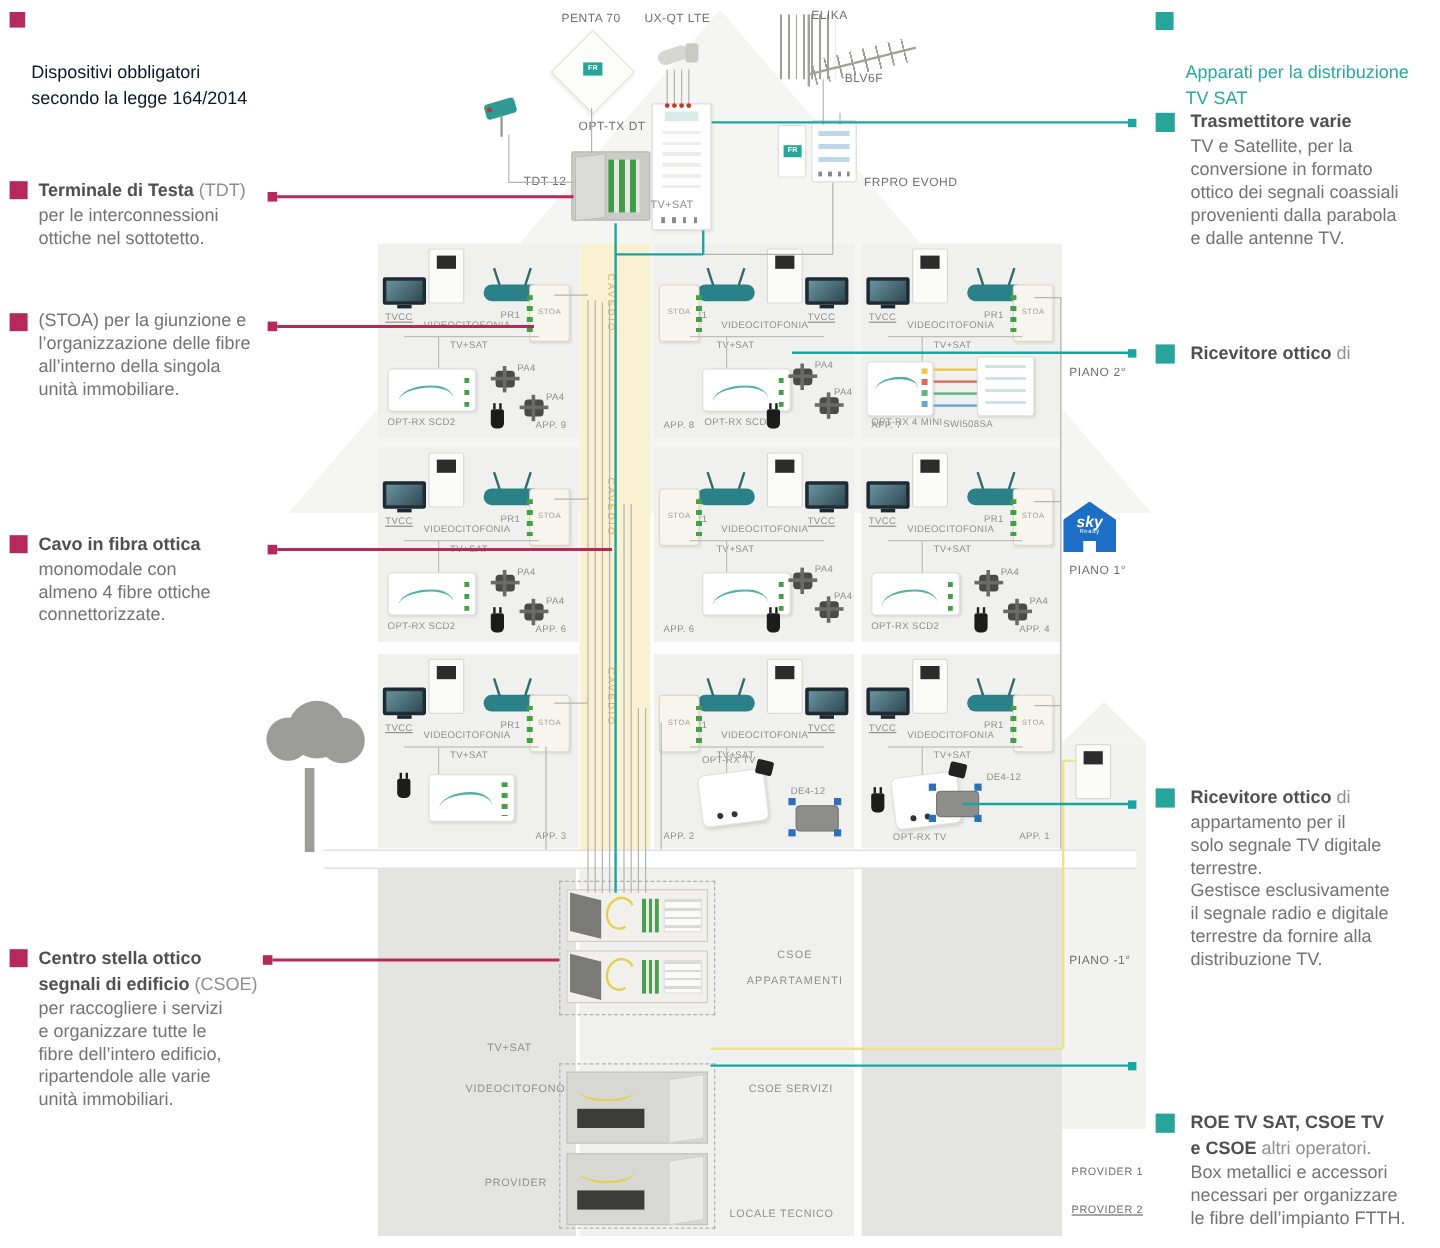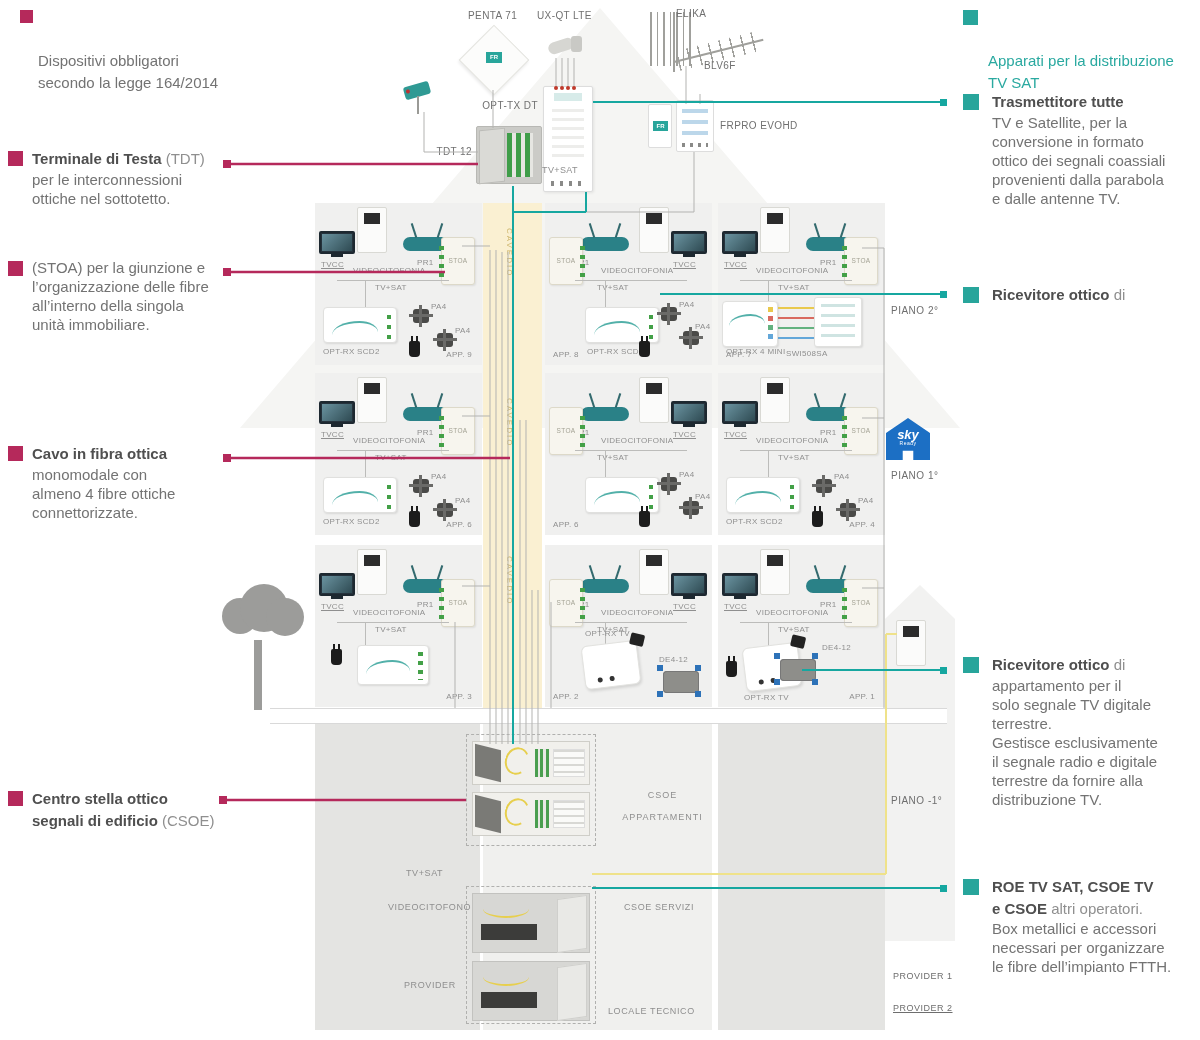--- a/index.html
+++ b/index.html
@@ -19,21 +19,21 @@
   .bcol.dark{background:#e4e4e2;}
   .bcol.light{background:#f0f0ee;}
 
   
   .tree i{position:absolute;background:#9c9c9a;border-radius:50%;z-index:0;}
   .trunk{position:absolute;left:254px;top:640px;width:8px;height:70px;background:#9c9c9a;z-index:0;}
 
   
   .legend{position:absolute;font-size:15px;line-height:22px;white-space:pre-line;padding-left:18px;z-index:4;}
   .legend .sq{position:absolute;left:0;top:4px;width:13px;height:13px;}
-  .legend-left{left:20px;top:6px;color:#737373;width:230px;}
+  .legend-left{left:8px;top:6px;color:#0f172a;width:230px;}
   .legend-left .sq{background:#b5295b;}
   .legend-right{left:963px;top:6px;color:#2aa9a0;width:237px;padding-left:25px;}
   .legend-right .sq{width:15px;height:15px;background:#28a59b;}
 
   .co{position:absolute;z-index:4;}
   .co .sq{position:absolute;left:0;top:3px;}
   .co-t{margin:0;font-size:15px;line-height:21.5px;font-weight:700;color:#4f4f4f;white-space:pre-line;}
   .co-t span{font-weight:400;color:#8f8f8f;}
   .co-b{margin:0;font-size:15px;line-height:19px;color:#737373;white-space:pre-line;}
   .co-left{left:8px;width:228px;padding-left:24px;}
@@ -252,25 +252,30 @@
     <span class="sq"></span>
     <p class="co-t"><b>Cavo in fibra ottica</b><span></span></p>
     <p class="co-b">monomodale con
 almeno 4 fibre ottiche
 connettorizzate.</p>
   </div>
   <div class="co co-left" style="top:788px;">
     <span class="sq"></span>
     <p class="co-t"><b>Centro stella ottico
 segnali di edificio</b><span> (CSOE)</span></p>
+    <p class="co-b">per raccogliere i servizi
+e organizzare tutte le
+fibre dell’intero edificio,
+ripartendole alle varie
+unità immobiliari.</p>
   </div>
 
   <div class="co co-right" style="top:91px;">
     <span class="sq"></span>
-    <p class="co-t"><b>Trasmettitore tutte</b><span></span></p>
+    <p class="co-t"><b>Trasmettitore varie</b><span></span></p>
     <p class="co-b">TV e Satellite, per la
 conversione in formato
 ottico dei segnali coassiali
 provenienti dalla parabola
 e dalle antenne TV.</p>
   </div>
   <div class="co co-right" style="top:284px;">
     <span class="sq"></span>
     <p class="co-t"><b>Ricevitore ottico</b><span> di</span></p>
   </div>
@@ -278,30 +283,30 @@
     <span class="sq"></span>
     <p class="co-t"><b>Ricevitore ottico</b><span> di</span></p>
     <p class="co-b">appartamento per il
 solo segnale TV digitale
 terrestre.
 Gestisce esclusivamente
 il segnale radio e digitale
 terrestre da fornire alla
 distribuzione TV.</p>
   </div>
-  <div class="co co-right" style="top:876px;">
+  <div class="co co-right" style="top:925px;">
     <span class="sq"></span>
     <p class="co-t"><b>ROE TV SAT, CSOE TV
 e CSOE</b><span> altri operatori.</span></p>
     <p class="co-b">Box metallici e accessori
 necessari per organizzare
 le fibre dell’impianto FTTH.</p>
   </div>
 
-  <div class="alabel" style="left:468px;top:10px;">PENTA 71</div>
+  <div class="alabel" style="left:468px;top:10px;">PENTA 70</div>
   <div class="penta">
     <div class="dia"></div>
     <div class="frchip" style="left:28px;top:28px;width:16px;height:11px;line-height:11px;">FR</div>
   </div>
   <div class="alabel" style="left:537px;top:10px;">UX-QT LTE</div>
   <div class="lnb"></div>
   <div class="alabel" style="left:434px;top:146px;width:38px;text-align:right;">TDT 12</div>
   <div class="tdtbox"></div>
   <div class="alabel" style="left:468px;top:100px;width:70px;text-align:right;">OPT-TX DT</div>
   <div class="opttx">
@@ -312,21 +317,21 @@
       <div class="pole"></div>
     </div>
   <div class="alabel" style="left:676px;top:8px;">ELIKA</div>
   <div class="elika"></div>
   <div class="alabel" style="left:704px;top:60px;">BLV6F</div>
   <div class="blv"></div>
   <div class="frpro1">
     <div class="frchip" style="left:4px;top:16px;width:15px;height:10px;line-height:10px;">FR</div>
   </div>
   <div class="frpro2"></div>
-  <div class="alabel" style="left:710px;top:120px;padding-left:10px;">FRPRO EVOHD</div>
+  <div class="alabel" style="left:710px;top:147px;padding-left:10px;">FRPRO EVOHD</div>
   <div class="alabel" style="left:542px;top:165px;color:#8f8f8f;font-size:9px;">TV+SAT</div>
 
   <div class="piano" style="left:891px;top:305px;">PIANO 2°</div>
   <div class="piano" style="left:891px;top:470px;">PIANO 1°</div>
   <div class="piano" style="left:891px;top:795px;">PIANO -1°</div>
   <div class="prov" style="left:893px;top:971px;">PROVIDER 1</div>
   <div class="prov" style="left:893px;top:1003px;text-decoration:underline;">PROVIDER 2</div>
 
   <div class="sky">
     <span class="s1">sky</span>

